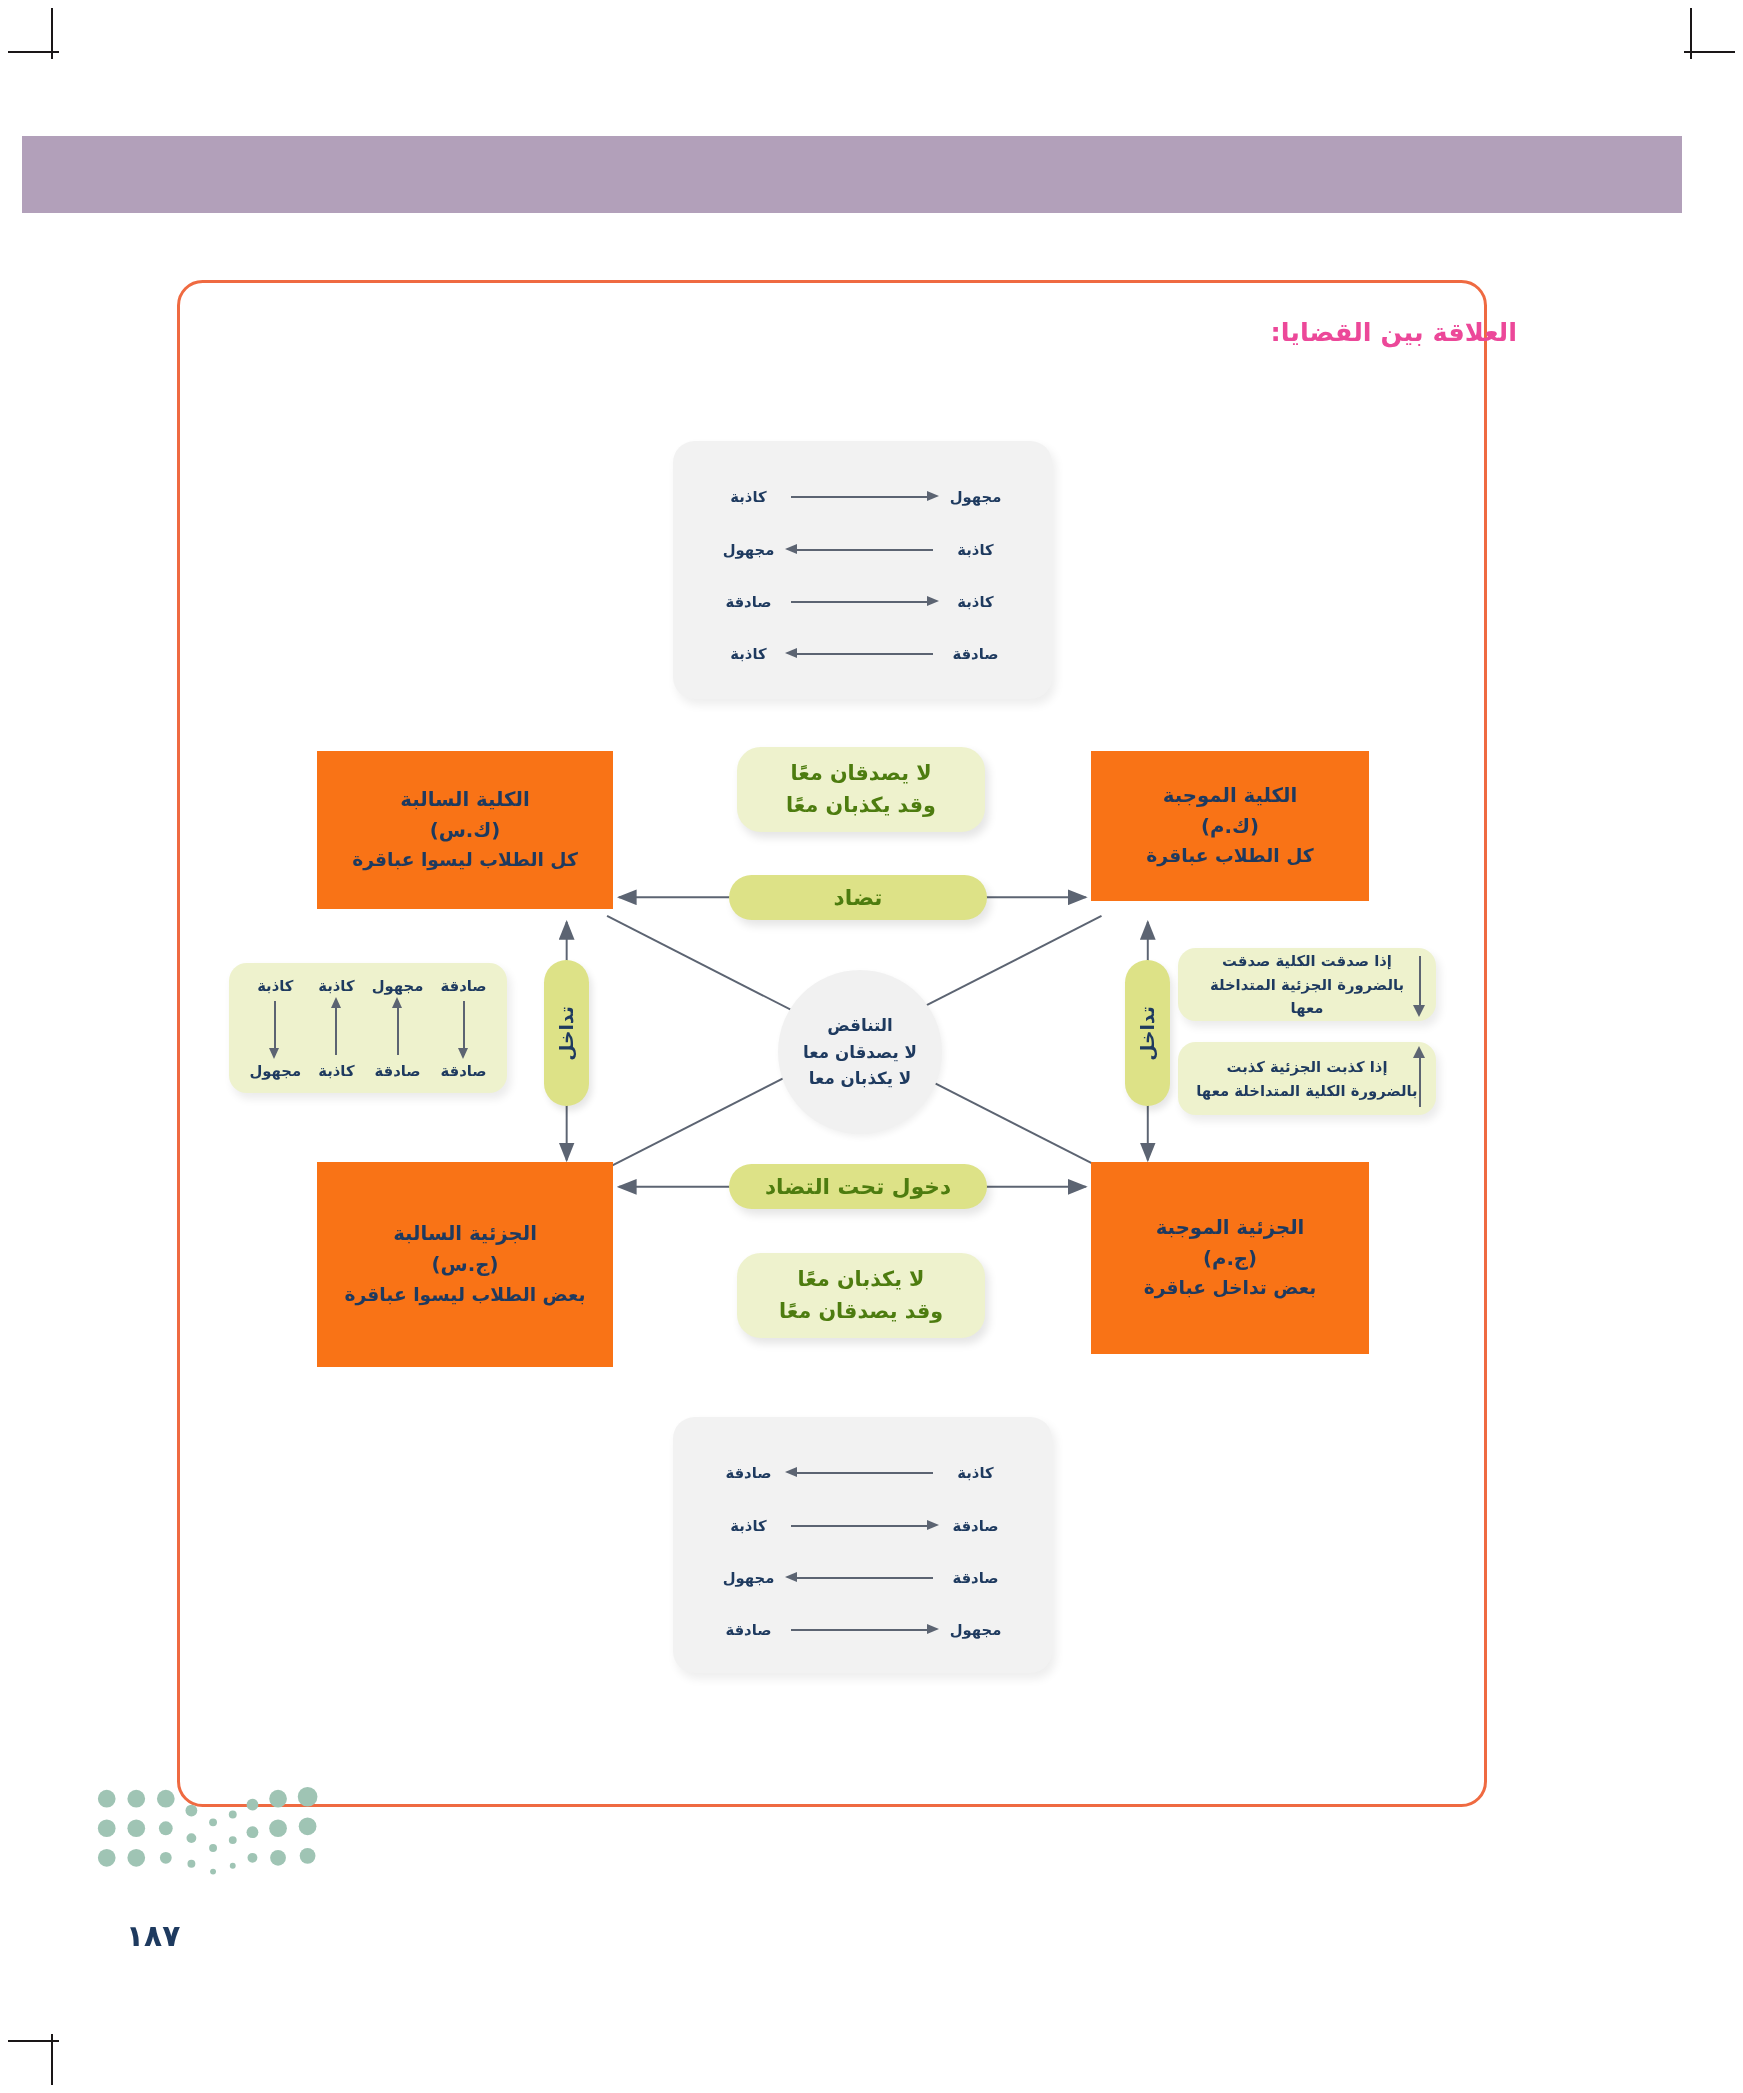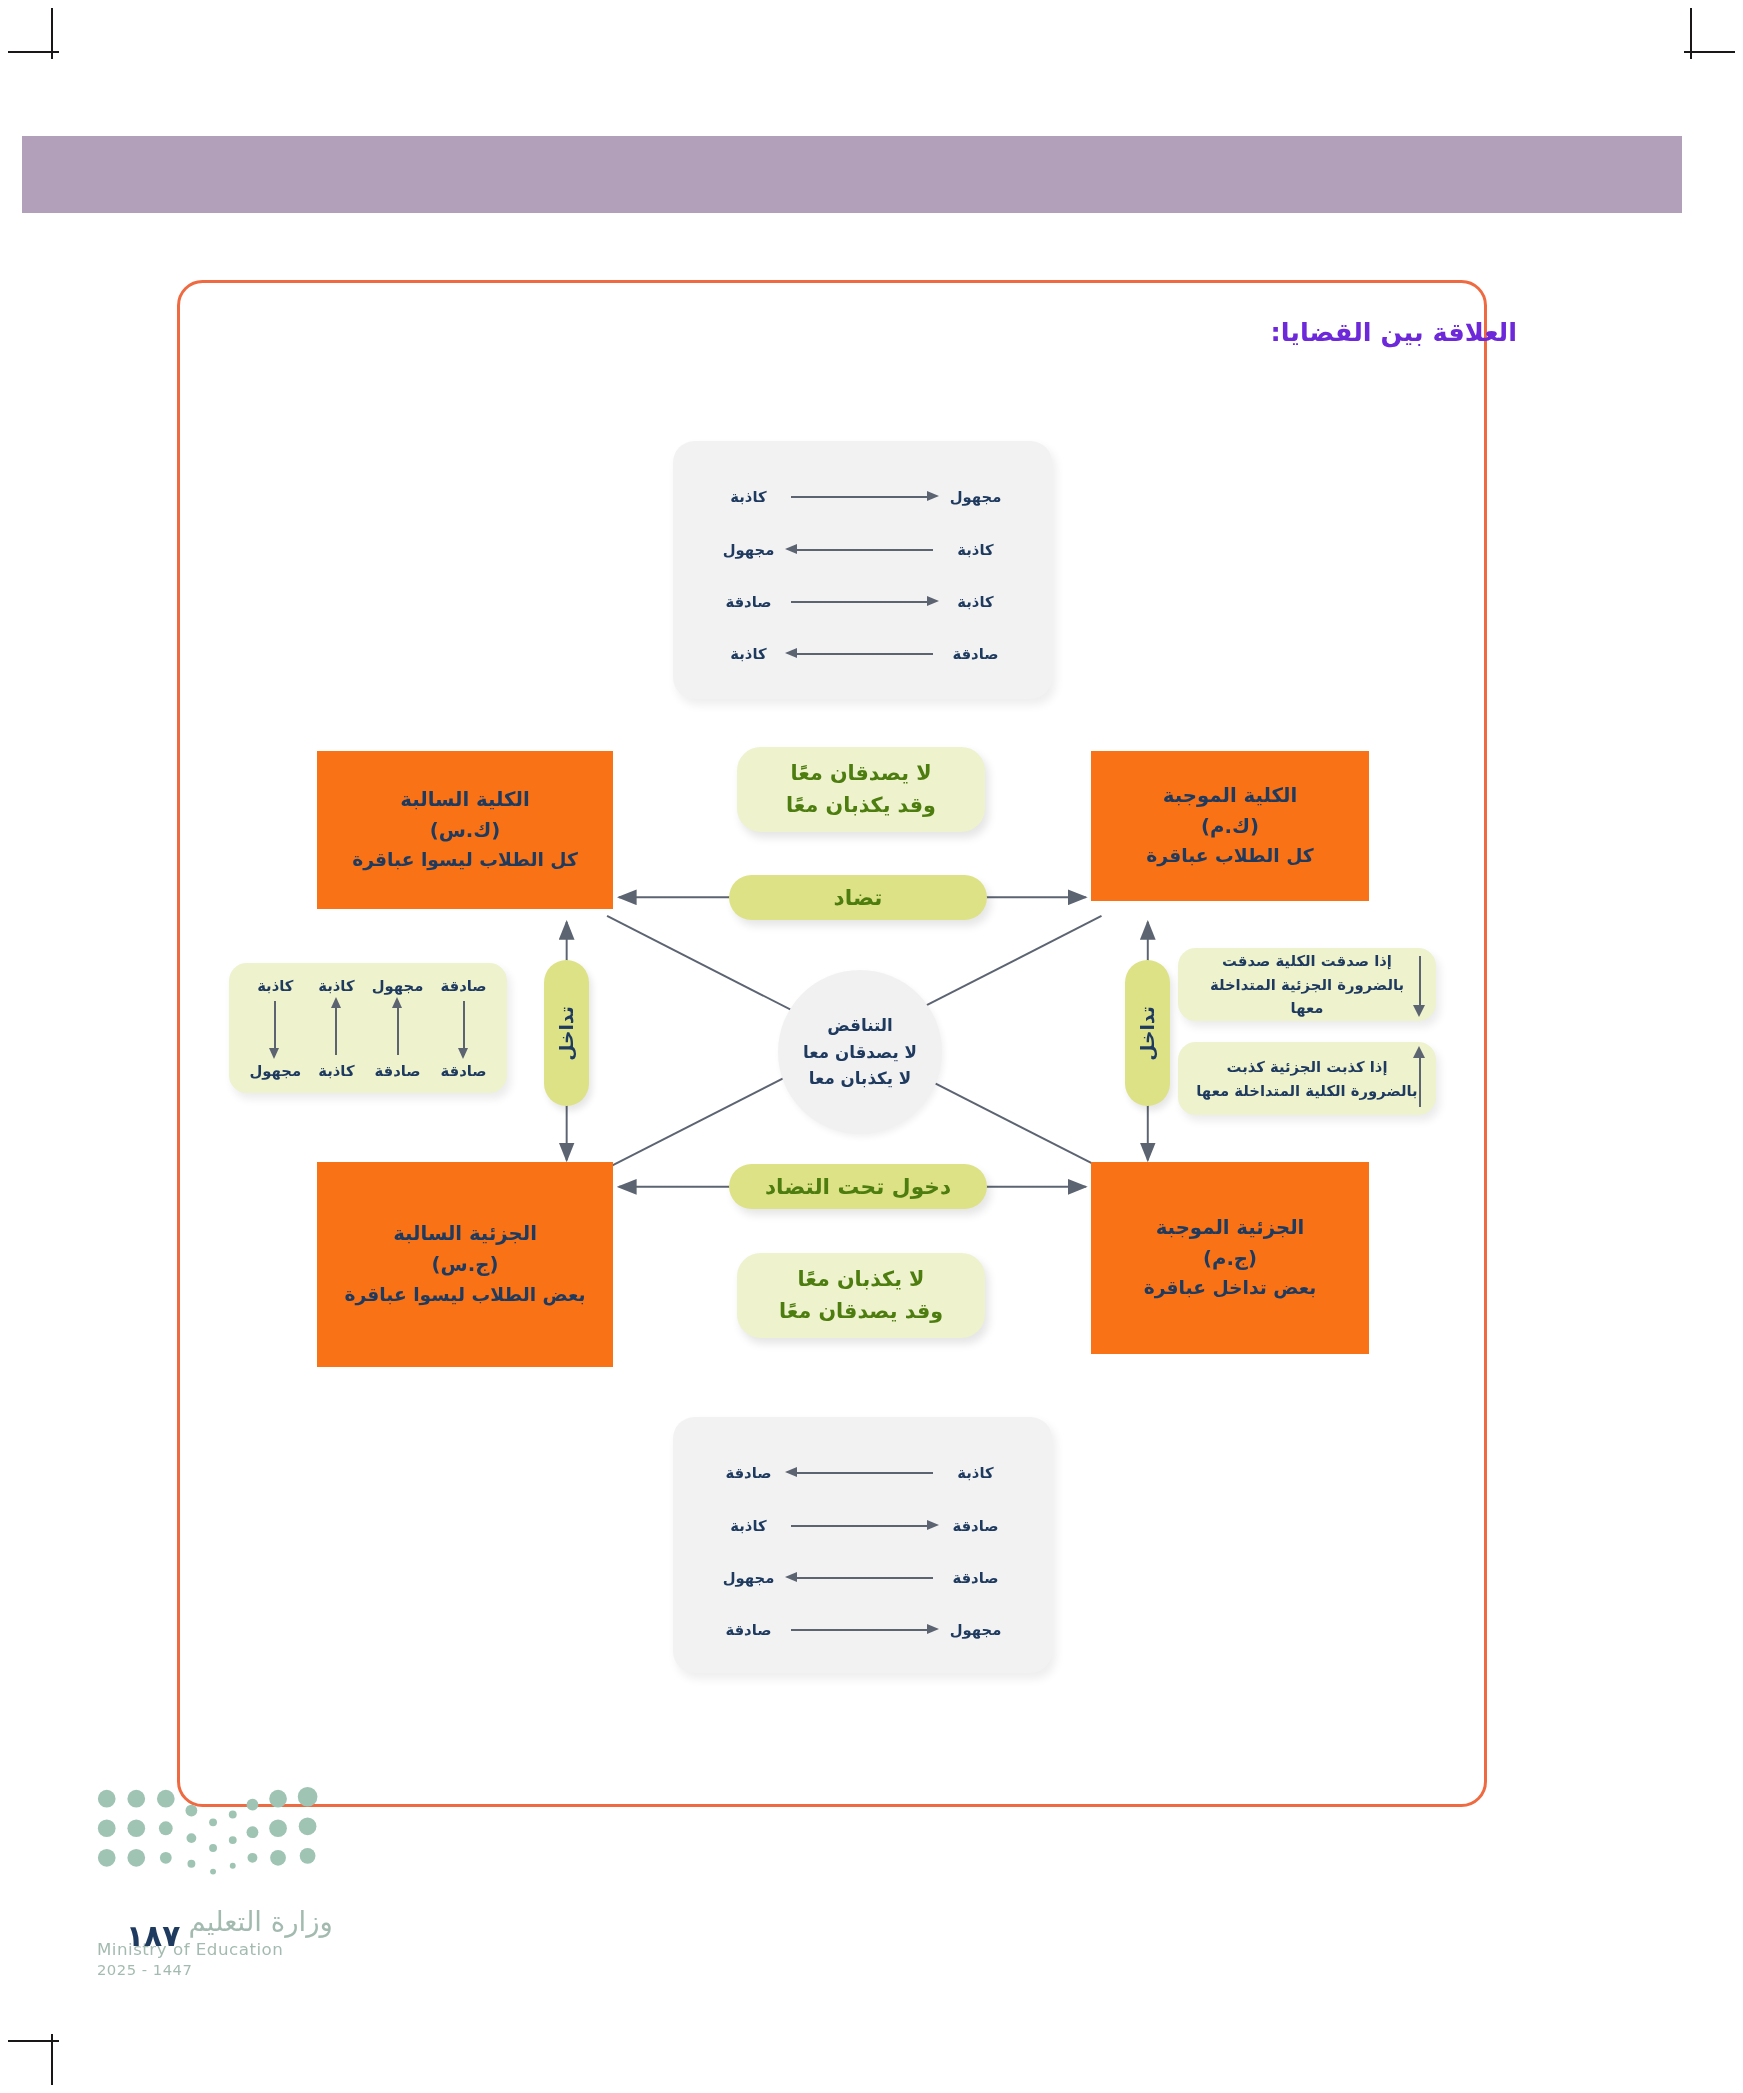--- a/index.html
+++ b/index.html
@@ -46,21 +46,21 @@
     background: transparent;
   }
 
   
   .section-title {
     position: absolute;
     right: 227px;
     top: 317px;
     font-size: 25.6px;
     font-weight: bold;
-    color: #6d28d9;
+    color: #ec4899;
     letter-spacing: 0;
     white-space: nowrap;
   }
 
   
   .truth-panel {
     position: absolute;
     background: #f2f2f2;
     border-radius: 21.7px;
     box-shadow: 3.9px 5.9px 9.9px rgba(0,0,0,0.07);
@@ -588,21 +588,16 @@
         <circle cx="166" cy="52" r="6"></circle>
         <circle cx="166" cy="78" r="5"></circle>
       <circle cx="192" cy="18" r="9"></circle>
         <circle cx="192" cy="48" r="9"></circle>
         <circle cx="192" cy="78" r="8"></circle>
       <circle cx="222" cy="16" r="10"></circle>
         <circle cx="222" cy="46" r="9"></circle>
         <circle cx="222" cy="76" r="8"></circle>
     </g>
   </svg>
-  <div id="moe-text">
-    <div id="moe-ar">وزارة التعليم</div>
-    <div id="moe-en">Ministry of Education</div>
-    <div id="moe-yr">2025 - 1447</div>
-  </div>
 </div>
 
 <div id="page-number">١٨٧</div>
 
 
 </body></html>

